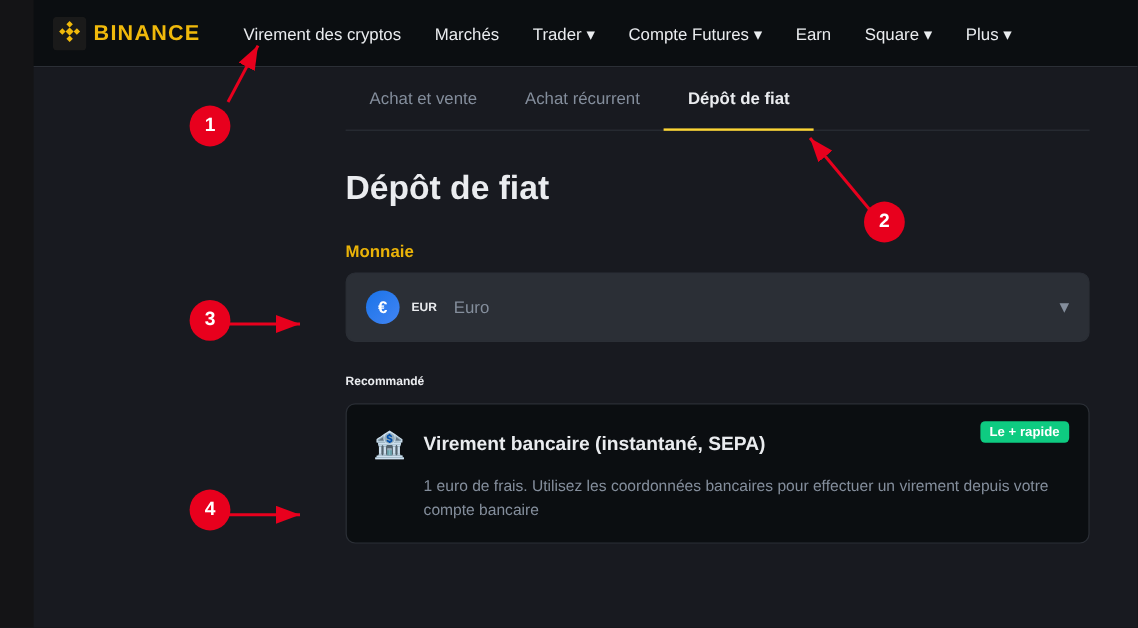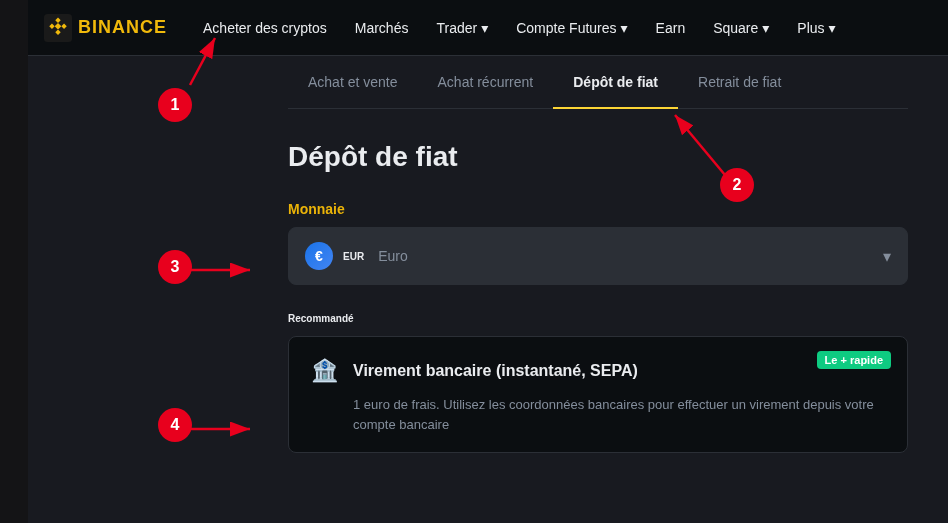--- a/index.html
+++ b/index.html
@@ -275,21 +275,21 @@
         <path d="M16 4l3.09 3.09L16 10.18l-3.09-3.09L16 4z" fill="#F0B90B"></path>
         <path d="M9.09 10.91l3.09 3.09-3.09 3.09L6 14l3.09-3.09z" fill="#F0B90B"></path>
         <path d="M22.91 10.91L26 14l-3.09 3.09-3.09-3.09 3.09-3.09z" fill="#F0B90B"></path>
         <path d="M16 17.82l3.09 3.09L16 24l-3.09-3.09L16 17.82z" fill="#F0B90B"></path>
         <path d="M12.18 14l3.82 3.82L19.82 14 16 10.18 12.18 14z" fill="#F0B90B"></path>
       </svg>
       <span style="color:#F0B90B; font-size:18px; font-weight:800; letter-spacing:1px;">BINANCE</span>
     </a>
 
     <div class="nav-items">
-      <span class="nav-item">Acheter des cryptos</span>
+      <span class="nav-item">Virement des cryptos</span>
       <span class="nav-item">Marchés</span>
       <span class="nav-item">
         <span>Trader</span>
         <span>▾</span>
       </span>
       <span class="nav-item">
         <span>Compte Futures</span>
         <span>▾</span>
       </span>
       <span class="nav-item">Earn</span>
@@ -306,21 +306,20 @@
 
   <div class="main-content">
     <div class="sidebar"></div>
 
     <div class="content-area">
 
       <div class="tabs">
         <div class="tab">Achat et vente</div>
         <div class="tab">Achat récurrent</div>
         <div class="tab active">Dépôt de fiat</div>
-        <div class="tab">Retrait de fiat</div>
       </div>
 
       <h1 class="page-title">Dépôt de fiat</h1>
 
       <div class="form-section">
         <div class="field-label">Monnaie</div>
 
         <div class="currency-selector">
           <div class="currency-left">
             <div class="currency-icon">€</div>

